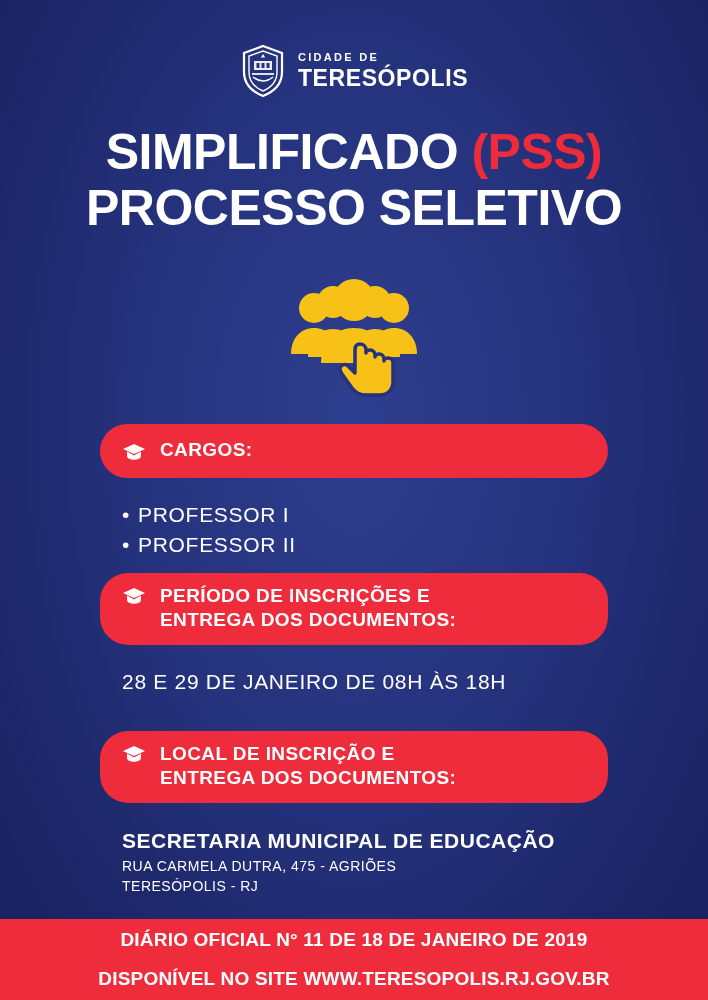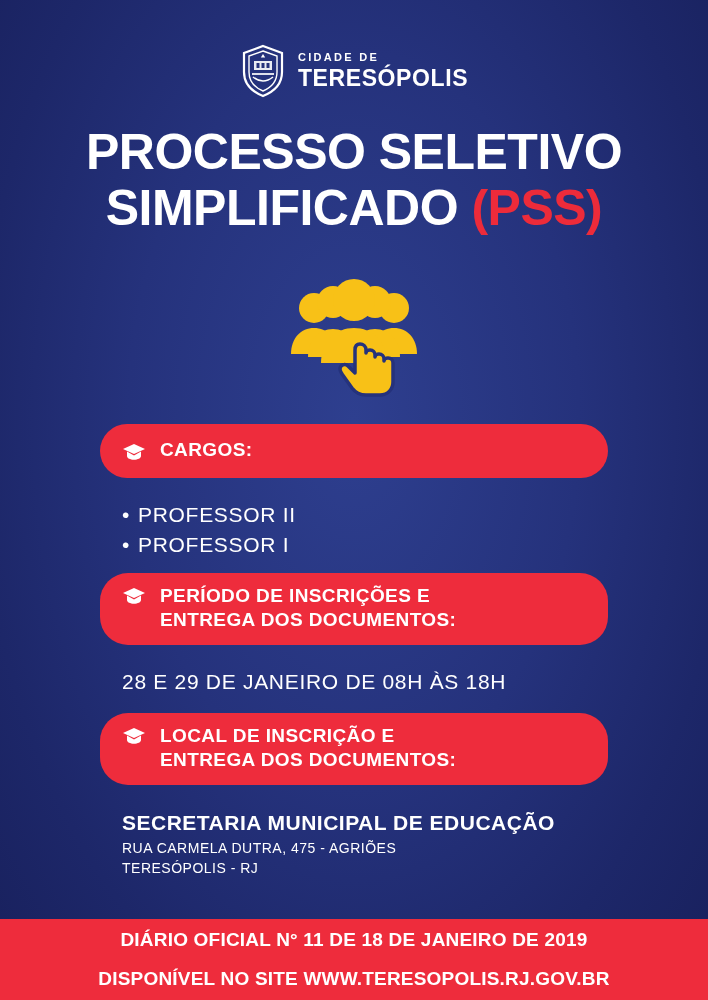--- a/index.html
+++ b/index.html
@@ -129,21 +129,21 @@
     letter-spacing: 0.5px;
     line-height: 1.5;
   }
   .addr-line {
     color: #ffffff;
     font-size: 14px;
     letter-spacing: 0.5px;
     line-height: 1.45;
   }
   .gap-lg { margin-top: 12px; }
-  .gap-md { margin-top: 16px; }
+  .gap-md { margin-top: 34px; }
 
   
   .footer {
     position: absolute;
     left: 0; right: 0; bottom: 0;
     background: #ee2c3c;
     height: 81px;
     display: flex;
     flex-direction: column;
     align-items: center;
@@ -177,22 +177,22 @@
         <path d="M23 10 l2.2 3.6 h-4.4 z" fill="#ffffff"></path>
       </svg>
     </div>
     <div class="logo-text">
       <div class="logo-small">CIDADE DE</div>
       <div class="logo-big">TERESÓPOLIS</div>
     </div>
   </div>
 
   <div class="title-block">
+    <div class="title-line"><span>SIMPLIFICADO </span><span class="title-accent">(PSS)</span></div>
     <div class="title-line">PROCESSO SELETIVO</div>
-    <div class="title-line"><span>SIMPLIFICADO </span><span class="title-accent">(PSS)</span></div>
   </div>
 
   <div class="icon-people">
     <svg width="170" height="150" viewBox="0 0 170 150" aria-hidden="true">
       <g fill="#f8c117">
 
         <circle cx="45" cy="50" r="15"></circle>
         <path d="M22 96 c0-16 10-26 23-26 s23 10 23 26 z"></path>
 
         <circle cx="125" cy="50" r="15"></circle>
@@ -220,22 +220,22 @@
       <span class="cap-icon">
         <svg width="24" height="18" viewBox="0 0 24 18" aria-hidden="true">
           <path d="M12 1 L23 6 L12 11 L1 6 Z" fill="#ffffff"></path>
           <path d="M5 8.5 V13 c0 2.2 3.2 3.7 7 3.7 s7-1.5 7-3.7 V8.5 L12 12.4 Z" fill="#ffffff"></path>
         </svg>
       </span>
       <span class="pill-label">CARGOS:</span>
     </div>
 
     <div class="list">
+      <div class="list-item"><span class="bullet">•</span><span>PROFESSOR I</span></div>
       <div class="list-item"><span class="bullet">•</span><span>PROFESSOR II</span></div>
-      <div class="list-item"><span class="bullet">•</span><span>PROFESSOR I</span></div>
     </div>
 
     <div class="pill gap-lg">
       <span class="cap-icon">
         <svg width="24" height="18" viewBox="0 0 24 18" aria-hidden="true">
           <path d="M12 1 L23 6 L12 11 L1 6 Z" fill="#ffffff"></path>
           <path d="M5 8.5 V13 c0 2.2 3.2 3.7 7 3.7 s7-1.5 7-3.7 V8.5 L12 12.4 Z" fill="#ffffff"></path>
         </svg>
       </span>
       <span class="pill-label">

